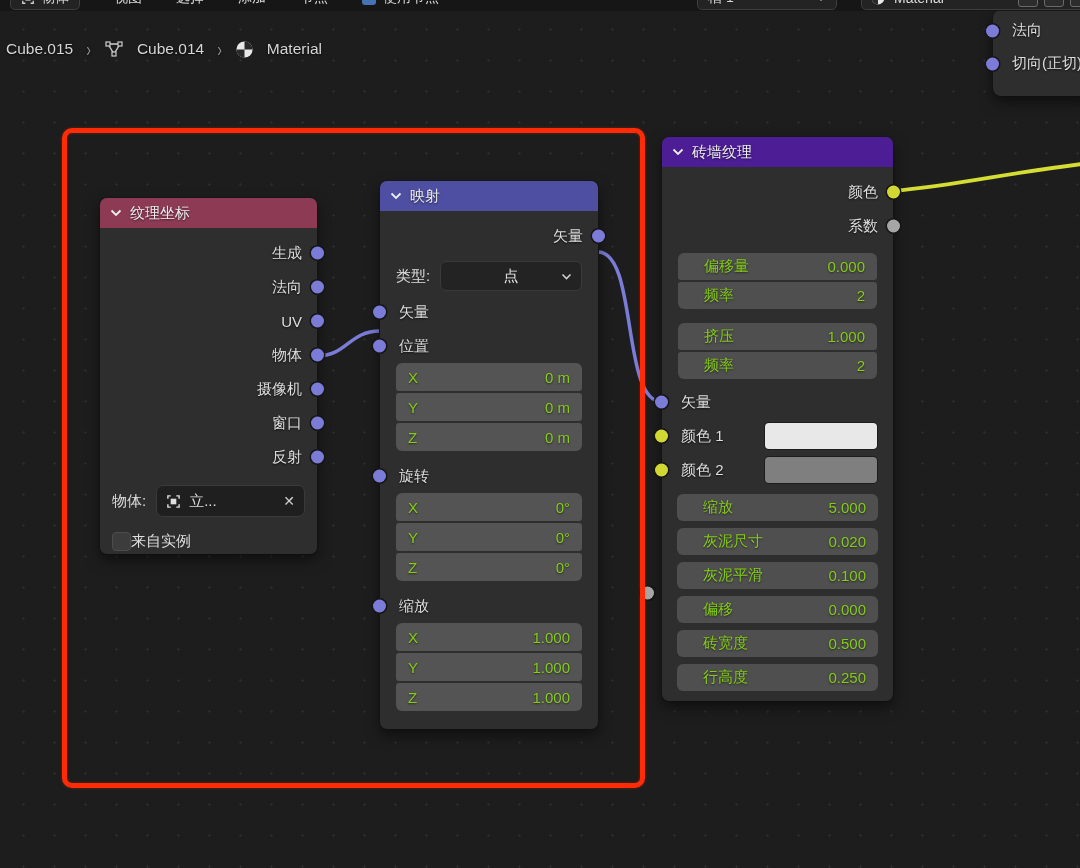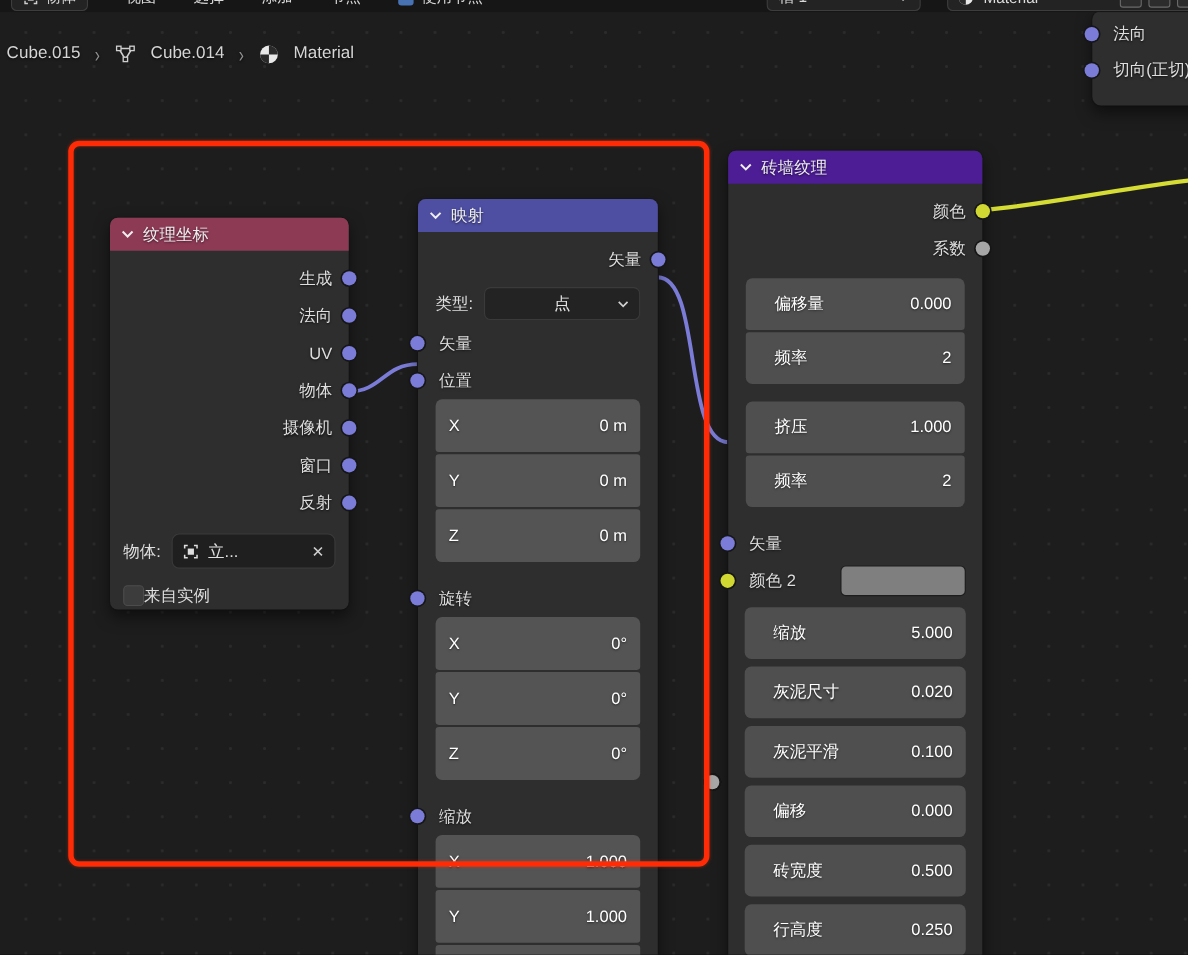--- a/index.html
+++ b/index.html
@@ -32,26 +32,26 @@
   .row .out-label{margin-left:auto;padding-right:15px;text-shadow:0 1px 2px rgba(0,0,0,.7);}
   .row .in-label{padding-left:19px;text-shadow:0 1px 2px rgba(0,0,0,.7);}
   .socket{position:absolute;width:13px;height:13px;border-radius:50%;top:50%;transform:translateY(-50%);box-shadow:0 0 0 1.5px #161616;}
   .socket.right{right:-7px;}
   .socket.left{left:-7px;}
   .sock-vector{background:#7a7cd8;}
   .sock-color{background:#d2d832;}
   .sock-value{background:#a6a6a6;}
   
   .fieldgroup{margin:0 16px;}
-  .field{height:28px;background:#545454;display:flex;align-items:center;padding:10px 12px;color:#ffffff;text-shadow:0 1px 2px rgba(0,0,0,.55);}
+  .field{height:28px;background:#545454;display:flex;align-items:center;padding:0 12px;color:#84cc16;text-shadow:0 1px 2px rgba(0,0,0,.55);}
   .field .f-label{padding-left:14px;}
   .field .f-value{margin-left:auto;}
   .fieldgroup .field{margin-bottom:2px;border-radius:3px;}
   .fieldgroup .field:first-child{border-radius:6px 6px 3px 3px;}
-  .fieldgroup .field:last-child{border-radius:3px 3px 6px 6px;margin-bottom:16px;}
+  .fieldgroup .field:last-child{border-radius:3px 3px 6px 6px;margin-bottom:4px;}
   .standalone{margin:7px 15px 0 15px;height:27px;border-radius:6px;background:#4f4f4f;}
   
   .type-row{height:30px;display:flex;align-items:center;margin:8px 16px 0 16px;gap:10px;}
   .dropdown{flex:1;height:28px;background:#232323;border:1px solid #3a3a3a;border-radius:6px;display:flex;align-items:center;justify-content:center;position:relative;color:#e6e6e6;}
   .dropdown .dd-chev{position:absolute;right:9px;display:flex;}
   
   .obj-row{display:flex;align-items:center;margin:12px 12px 0 12px;height:30px;gap:10px;}
   .obj-field{flex:1;height:30px;background:#1f1f1f;border:1px solid #3a3a3a;border-radius:7px;display:flex;align-items:center;padding:0 9px;gap:8px;}
   .obj-field .clear{margin-left:auto;color:#cfcfcf;font-size:14px;}
   .chk-row{display:flex;align-items:flex-end;margin:13px 12px 0 12px;height:22px;}
@@ -321,20 +321,25 @@
           <span class="f-label">频率</span>
           <span class="f-value">2</span>
         </div>
     </div>
     <div class="row" style="margin-top:6px;">
       <span class="socket left sock-vector"></span>
       <span class="in-label">矢量</span>
     </div>
     <div class="row">
       <span class="socket left sock-color"></span>
+      <span class="in-label">颜色 1</span>
+      <span class="swatch" style="background-color: rgb(232, 232, 232);"></span>
+    </div>
+    <div class="row">
+      <span class="socket left sock-color"></span>
       <span class="in-label">颜色 2</span>
       <span class="swatch" style="background-color: rgb(127, 127, 127);"></span>
     </div>
     <div style="position:relative;">
       <div class="field standalone">
           <span class="f-label">缩放</span>
           <span class="f-value">5.000</span>
           <span class="socket sock-value" style="left:-21px;"></span>
         </div>
       <div class="field standalone">

